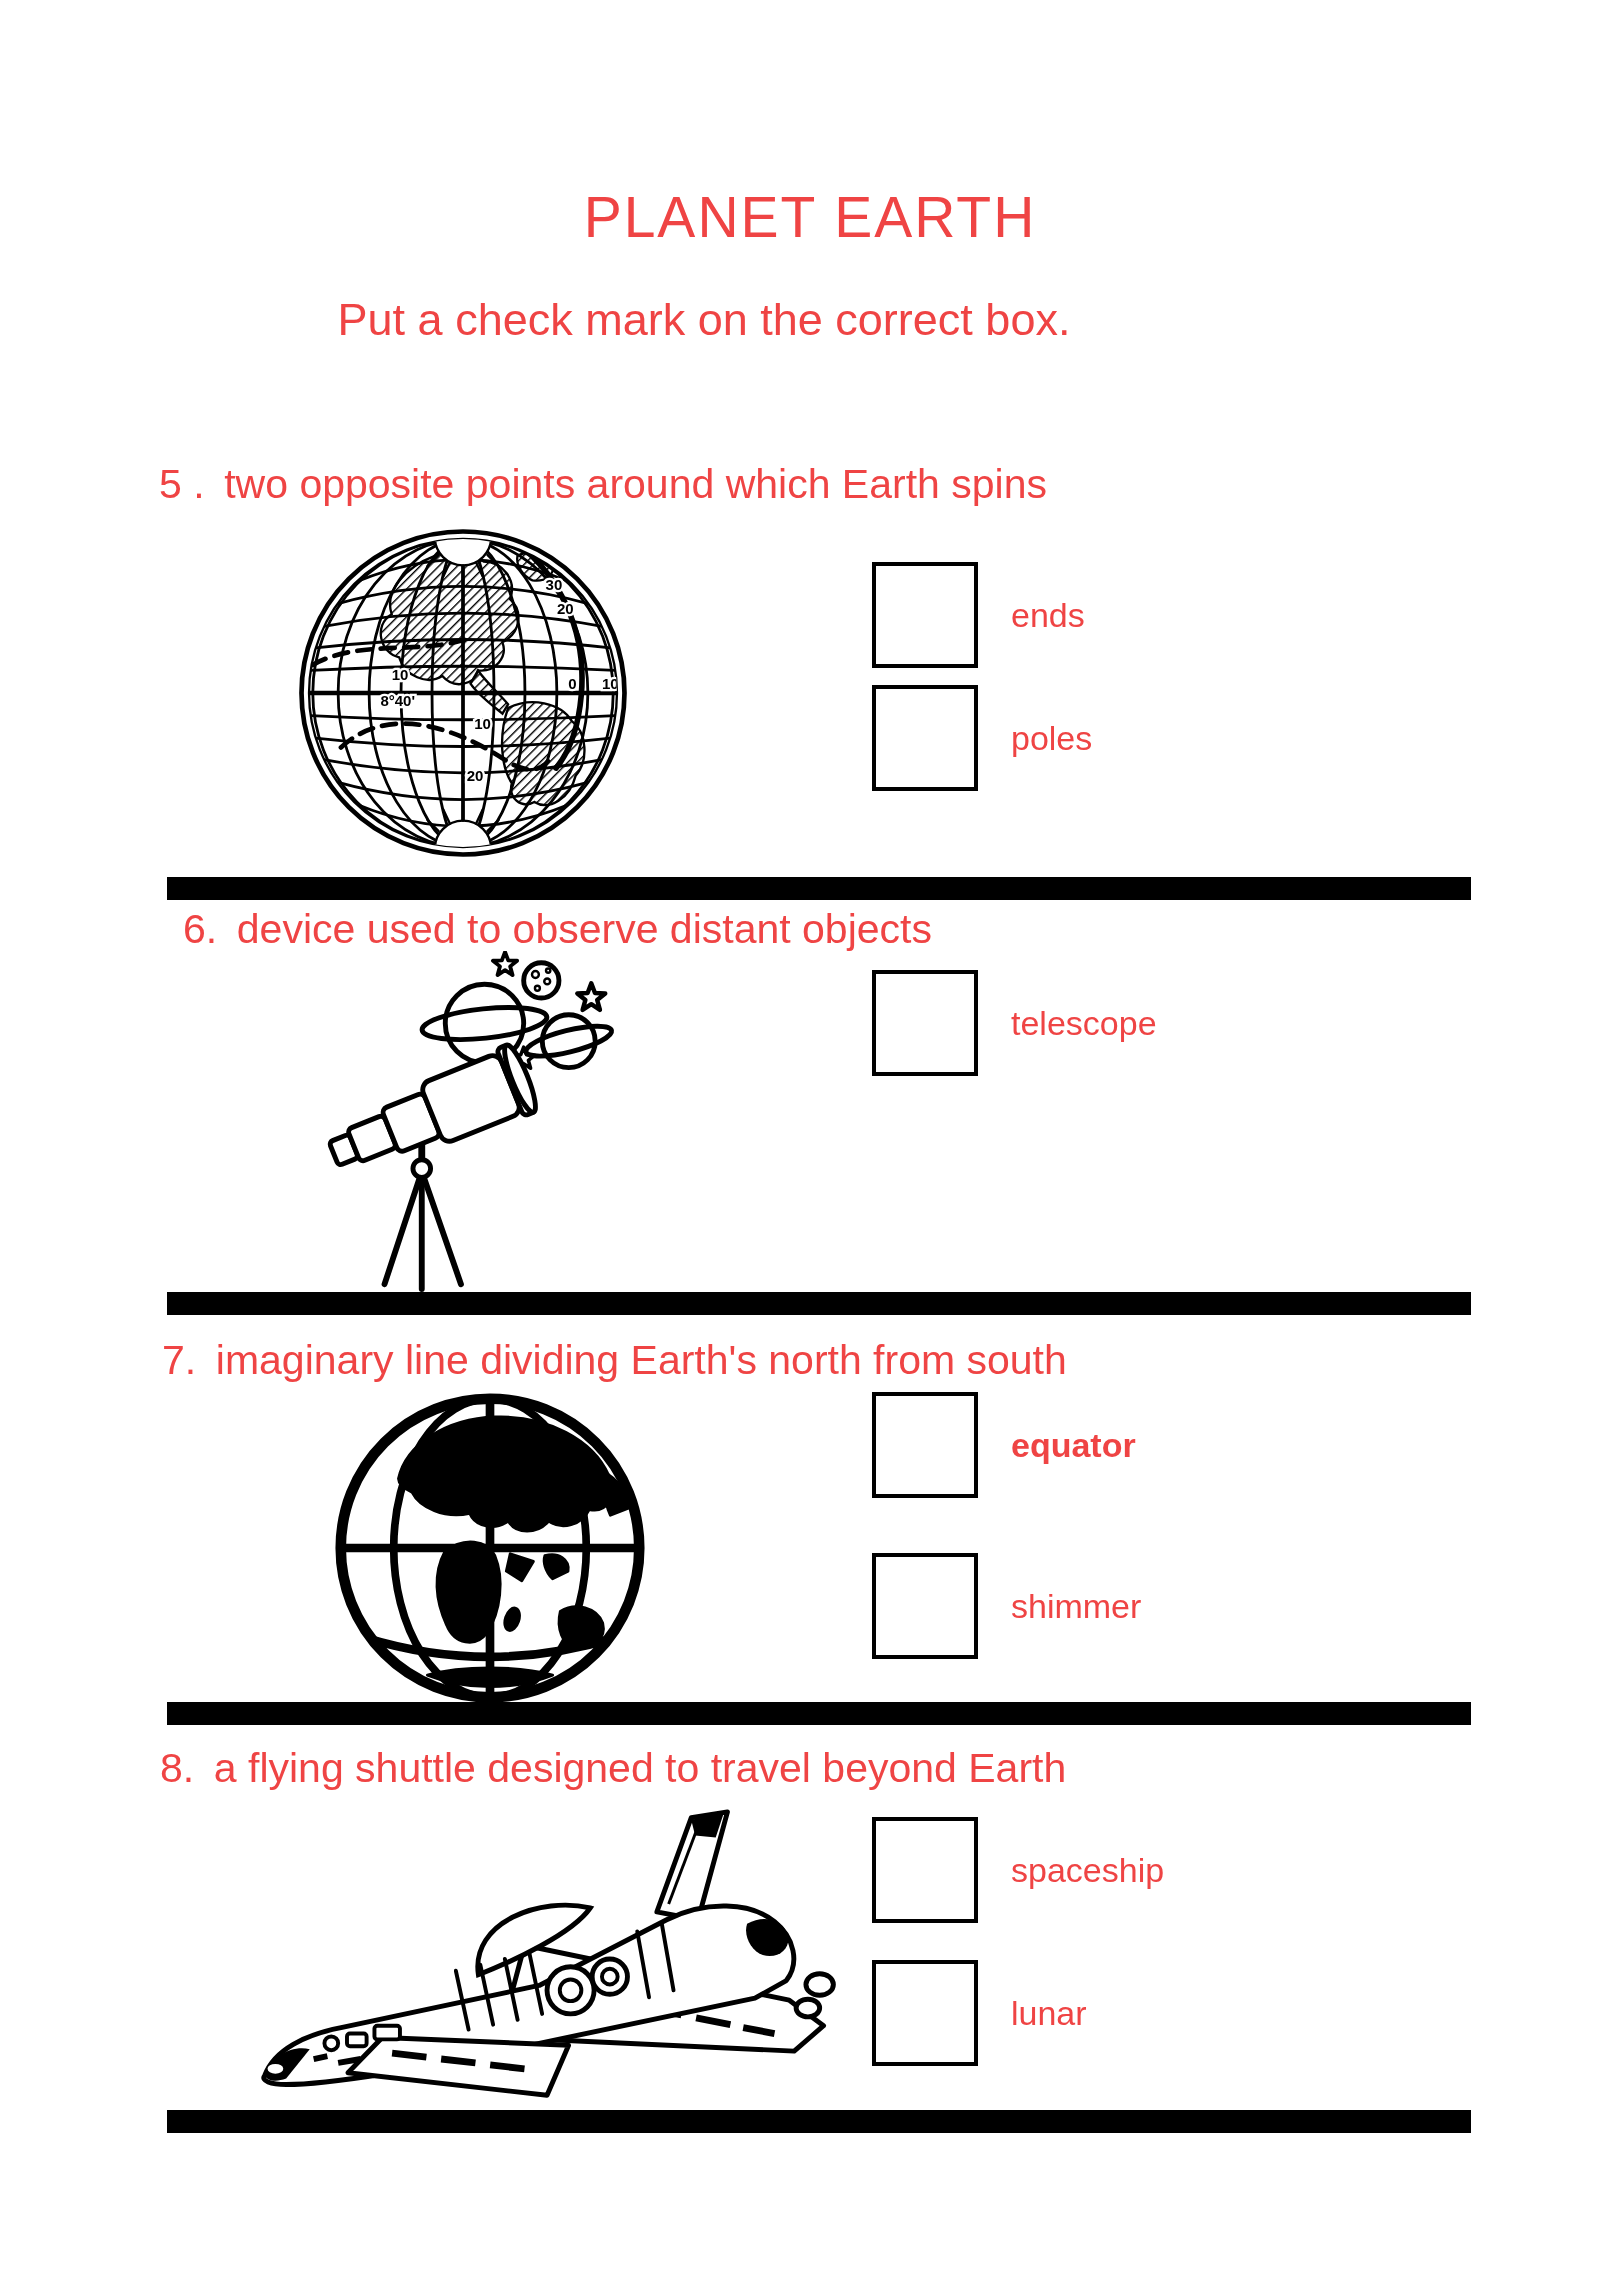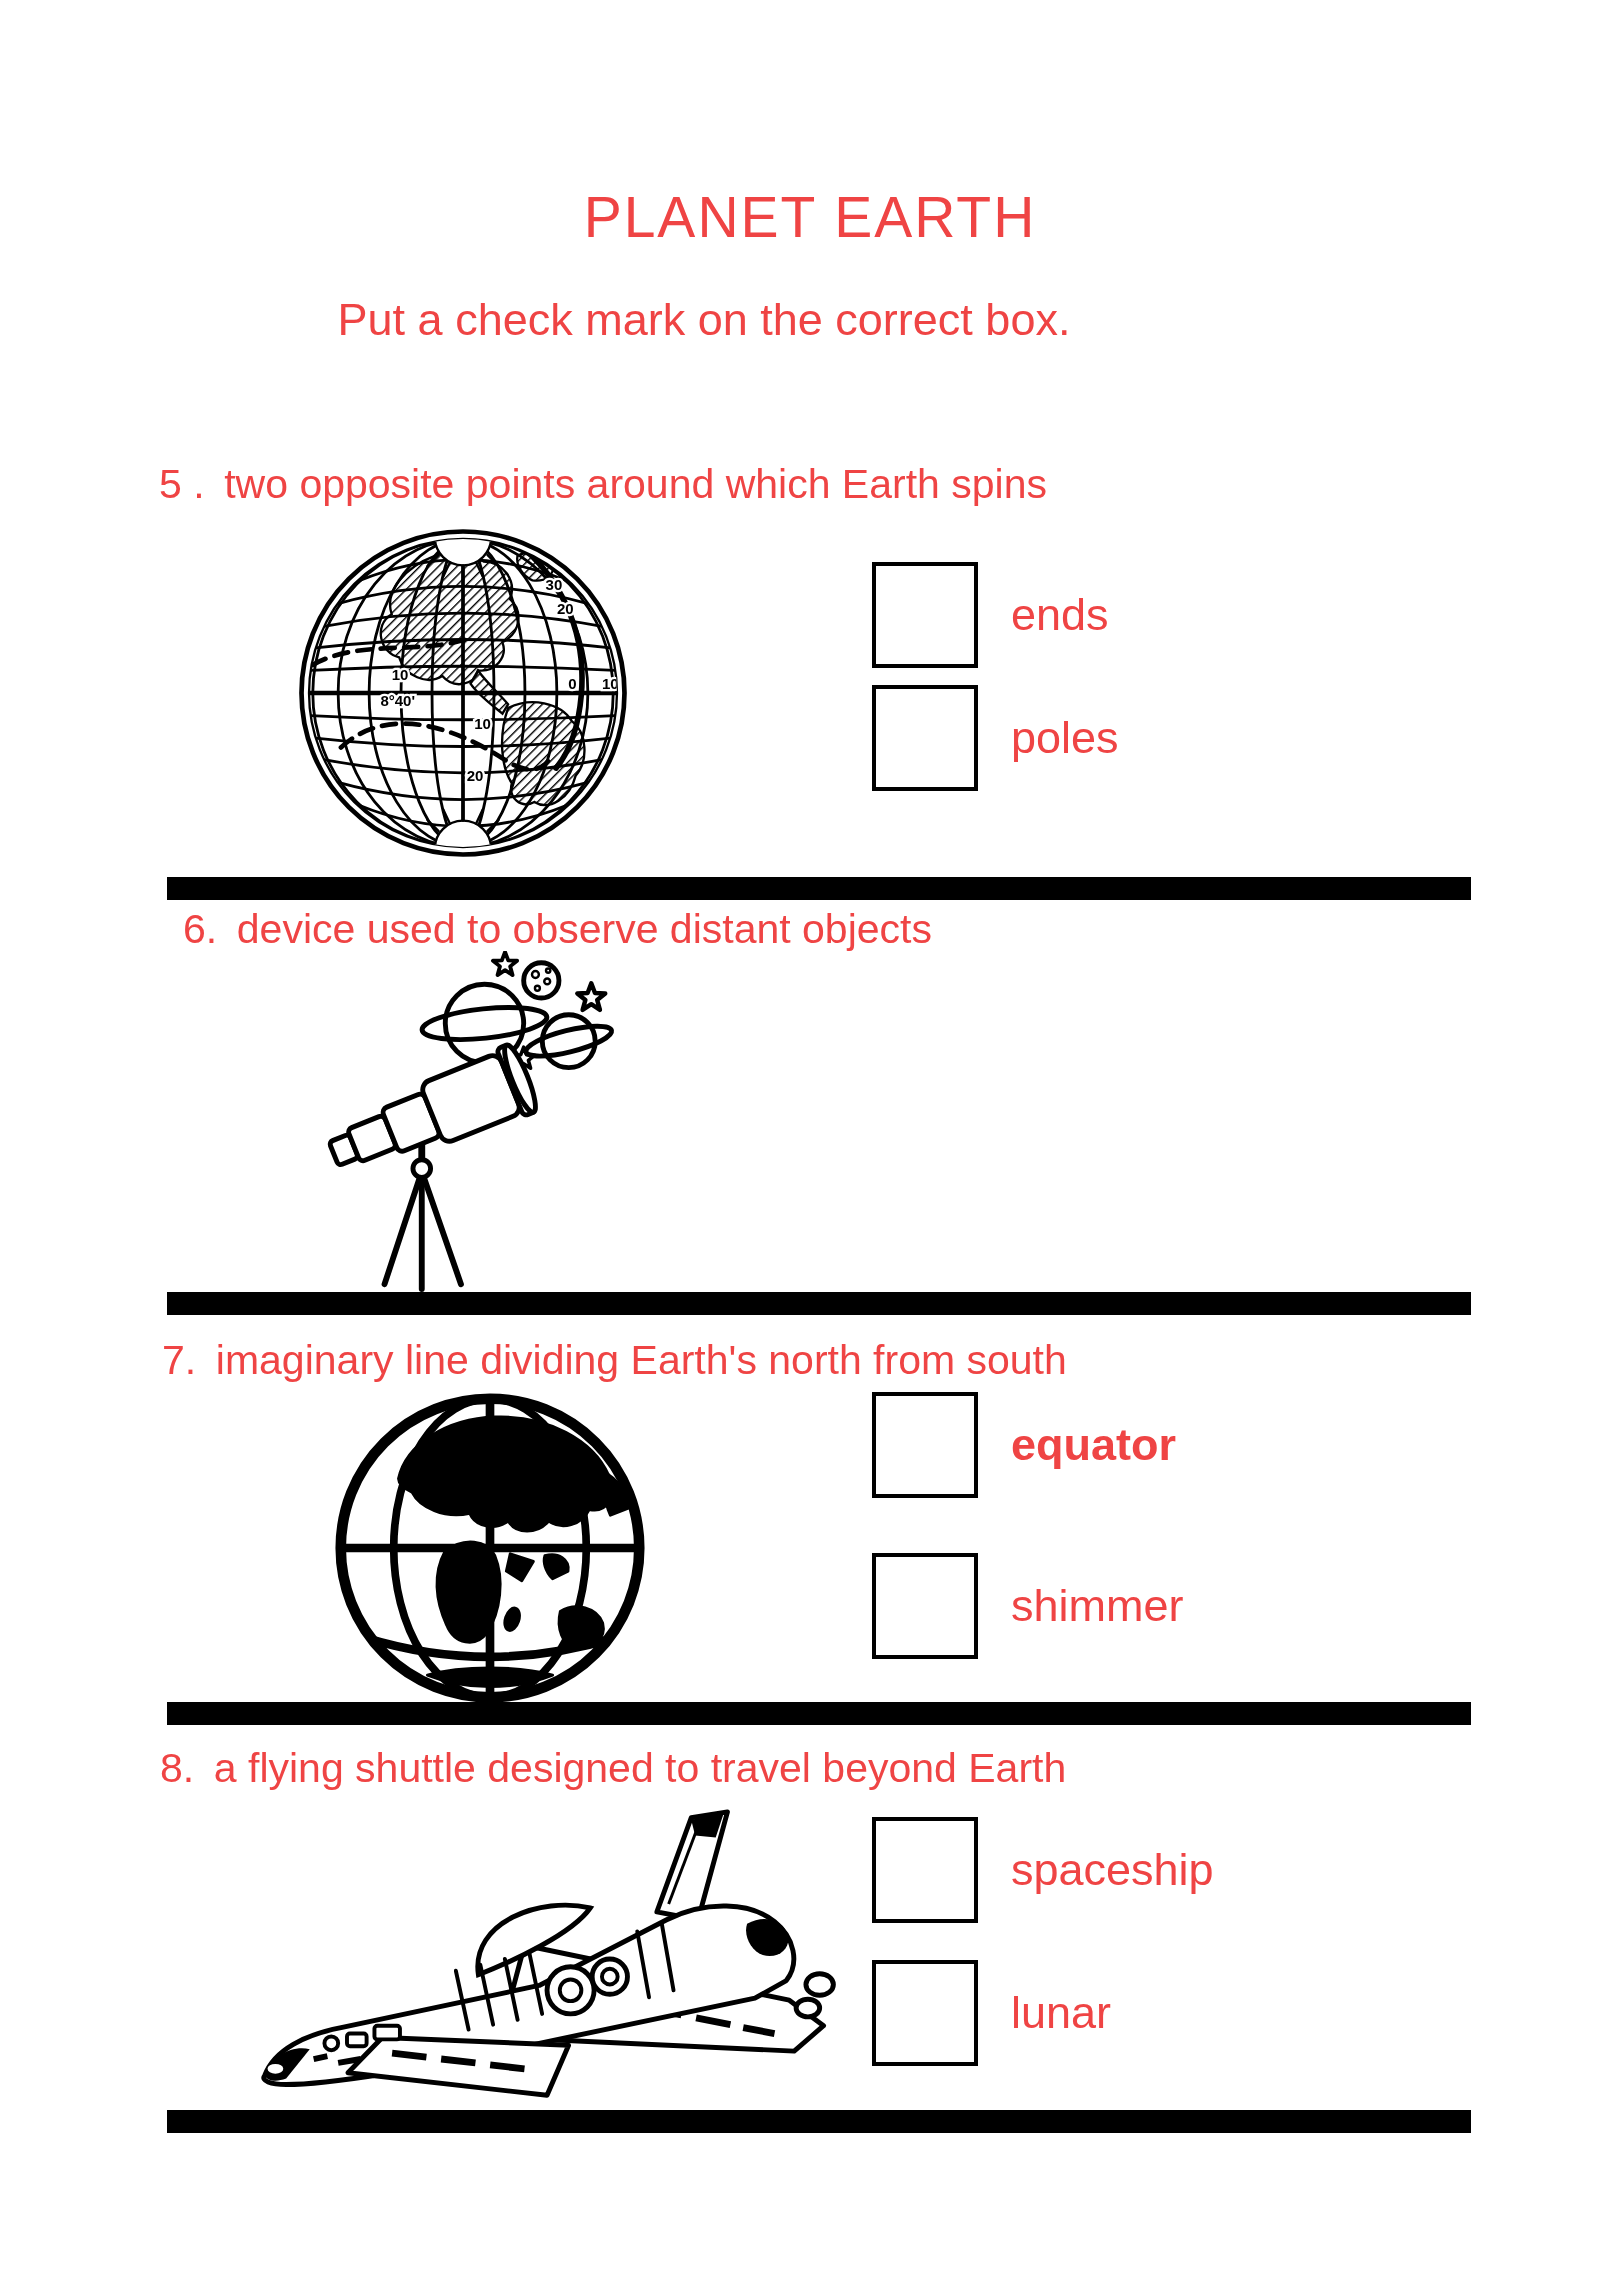--- a/index.html
+++ b/index.html
@@ -28,21 +28,21 @@
   .q-num{margin-right:19.6px;}
   .option{
     display:flex;align-items:center;gap:33px;
   }
   .cbox{
     width:98px;height:98px;
     border:4.9px solid #000;
     background:#fff;
     flex:0 0 auto;
   }
-  .opt-label{font-size:45px;white-space:nowrap;}
+  .opt-label{font-size:34px;white-space:nowrap;}
   .divider{
     left:167px;width:1304px;height:22.5px;
     background:#000;
   }
   svg{display:block;}
   .ink{stroke:#000;fill:none;stroke-linecap:round;stroke-linejoin:round;}
   .glabel{
     font-family:"Liberation Sans","DejaVu Sans",sans-serif;
     font-size:16px;font-weight:bold;fill:#000;
     stroke:#fff;stroke-width:5px;paint-order:stroke;
@@ -193,20 +193,24 @@
         <rect x="22" y="191" width="22" height="26" rx="4"></rect>
         <rect x="44" y="186" width="40" height="36" rx="5"></rect>
         <rect x="84" y="180" width="46" height="48" rx="6"></rect>
         <rect x="130" y="171" width="86" height="66" rx="10"></rect>
         <rect x="216" y="167" width="14" height="74" rx="5"></rect>
         <ellipse cx="227" cy="204" rx="8" ry="37"></ellipse>
       </g>
     </svg>
   </div>
 
+  <div class="abs option" style="left:872px;top:970px;">
+    <div class="cbox"></div>
+    <div class="opt-label">telescope</div>
+  </div>
 
   <div class="abs divider" style="top:1292px;"></div>
 
   <div class="abs q-line" style="left:162px;top:1337px;">
     <span class="q-num">7.</span><span>imaginary line dividing Earth's north from south</span>
   </div>
 
   <div class="abs" style="left:331px;top:1392px;">
     <svg width="318" height="312" viewBox="0 0 330 324">
       <defs>

